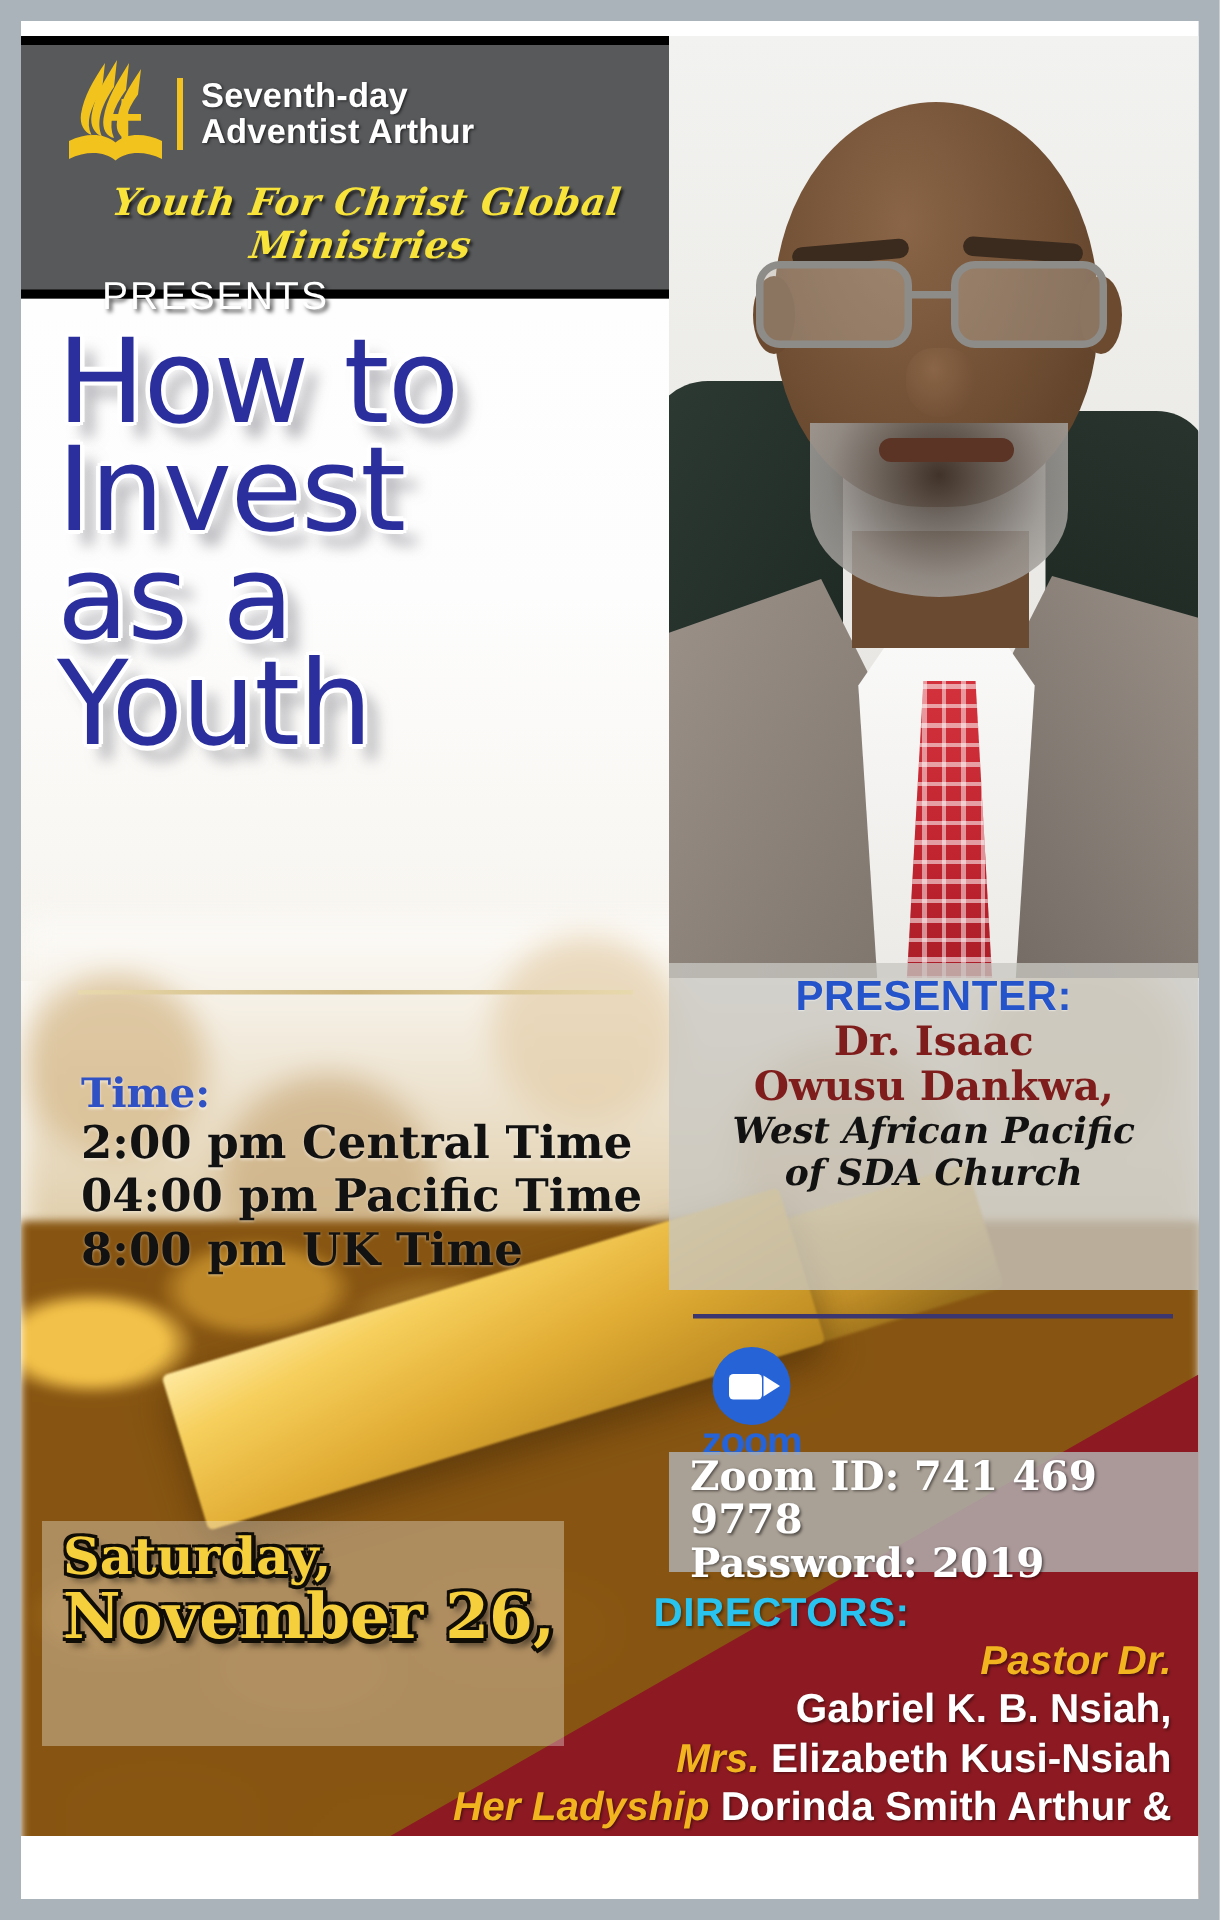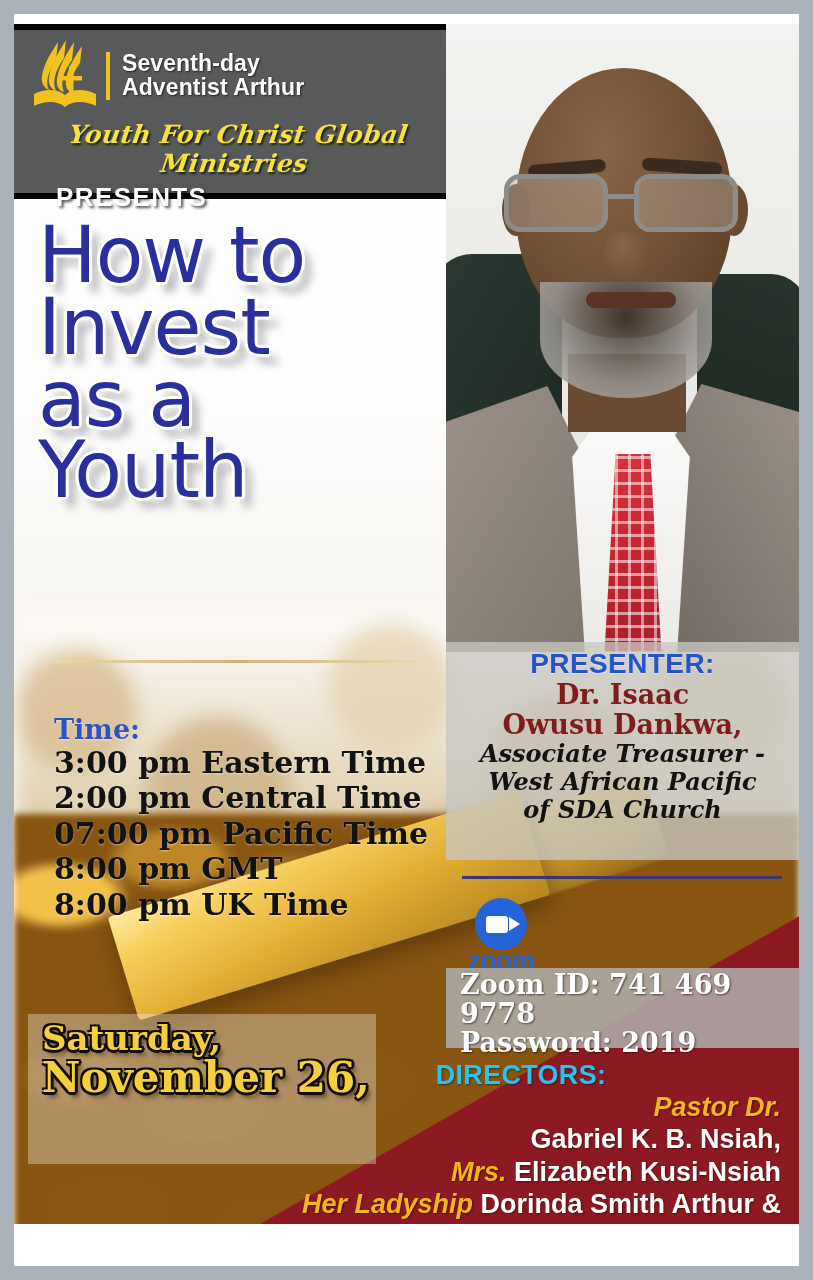--- a/index.html
+++ b/index.html
@@ -84,39 +84,39 @@
     clip-path:polygon(100% 0%, 100% 100%, 22% 100%, 100% 6%);
   }
 
   
   .header {
     position:absolute; left:0px; top:10px;
     width:448px; height:175px;
     background:#58595b;
     border-top:6px solid #000; border-bottom:6px solid #000;
     border-right:3px solid #000;
-    padding:6px 0 0 0;
+    padding:6px 0 0 12px;
   }
   .hdr-row { display:flex; align-items:center; padding-left:14px; }
   .sda-logo { width:74px; height:80px; flex:none; position:relative; }
   .sda-name {
     color:#fff; font-weight:bold; font-size:23px; line-height:1.04;
     letter-spacing:.1px; padding-left:12px;
     border-left:4px solid #f4c21e; margin-left:4px;
     text-shadow:1px 1px 2px rgba(0,0,0,.6);
   }
   .yfc {
     color:#f7e33a; font-size:25px; font-style:italic; font-weight:bold;
     font-family:"DejaVu Serif", serif;
     text-align:center; margin-top:4px; letter-spacing:.4px;
     text-shadow:2px 2px 2px rgba(0,0,0,.65);
     transform:skewX(-8deg);
   }
   .presents {
-    color:#fff; font-weight:bold; font-size:26px; letter-spacing:1.4px;
+    color:#fff; font-weight:normal; font-size:26px; letter-spacing:1.4px;
     margin-top:4px; padding-left:42px;
     text-shadow:2px 2px 3px rgba(0,0,0,.7);
   }
 
   
   .title {
     position:absolute; left:24px; top:206px; width:400px;
     font-size:78px; line-height:.92; font-weight:normal;
     font-family:"DejaVu Sans", sans-serif;
     color:#2b2f9e; letter-spacing:-1px;
@@ -350,24 +350,22 @@
     <span>How to</span>
     <span>Invest</span>
     <span>as a</span>
     <span>Youth</span>
   </div>
 
   <div class="divider-gold"></div>
 
   <div class="time-block">
     <div class="time-label">Time:</div>
-    <div class="time-line">3:00 pm Eastern Time</div>
     <div class="time-line">2:00 pm Central Time</div>
-    <div class="time-line">07:00 pm Pacific Time</div>
-    <div class="time-line">8:00 pm GMT</div>
+    <div class="time-line">04:00 pm Pacific Time</div>
     <div class="time-line">8:00 pm UK Time</div>
   </div>
 
   <div class="photo">
     <div class="ph-wall"></div>
     <div class="ph-chair"></div>
     <div class="ph-chair2"></div>
     <div class="ph-suit-l"></div>
     <div class="ph-suit-r"></div>
     <div class="ph-shirt"></div>
@@ -385,21 +383,20 @@
       <div class="lens l"></div>
       <div class="bridge"></div>
       <div class="lens r"></div>
     </div>
   </div>
 
   <div class="presenter">
     <div class="pres-label">PRESENTER:</div>
     <div class="pres-name">Dr. Isaac</div>
     <div class="pres-name">Owusu Dankwa,</div>
-    <div class="pres-role">Associate Treasurer -</div>
     <div class="pres-role">West African Pacific</div>
     <div class="pres-role">of SDA Church</div>
   </div>
 
   <div class="divider-navy"></div>
 
   <div class="zoom-logo">
     <div class="zoom-circle">
       <div class="zoom-cam"></div>
     </div>

